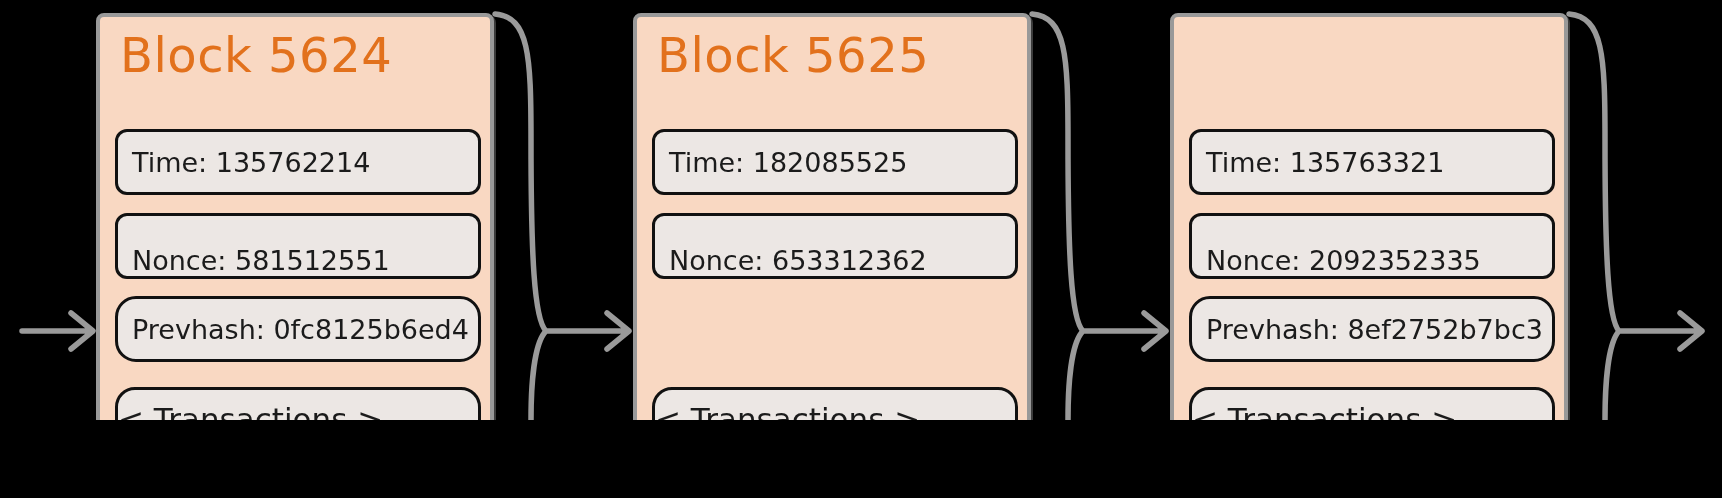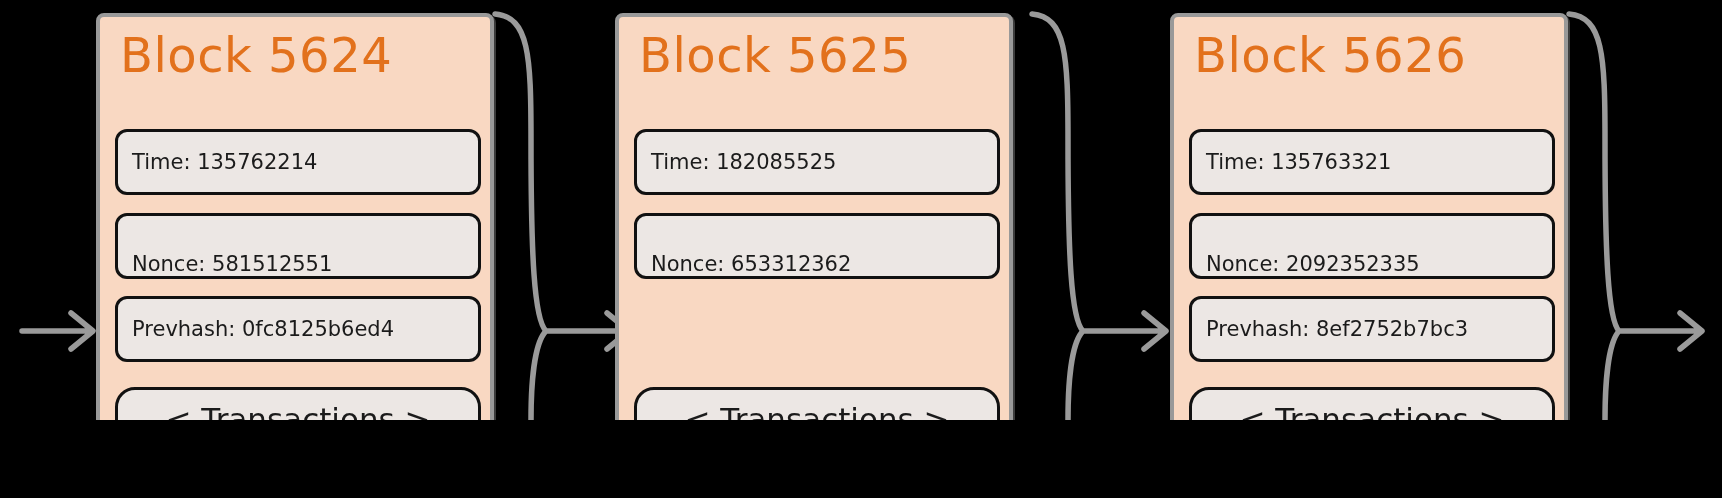--- a/index.html
+++ b/index.html
@@ -49,28 +49,28 @@
     position:absolute;
     left:15px;
     width:366px;height:66px;
     background:var(--field-fill,#ece7e4);
     border:3.5px solid var(--field-border,#111111);
     border-radius:12px;
     box-sizing:border-box;
     display:flex;
     align-items:center;
     padding:0 14px;
-    font-size:21px;
+    font-size:27px;
     color:var(--field-text,#1b1b1b);
     white-space:nowrap;
   }
   .f-time{top:112px;}
   .f-nonce{top:196px;align-items:flex-end;}
-  .f-prevhash{top:279px;}
-  .f-tx{top:370px;height:64px;justify-content:center;font-size:31px;padding:0;border-radius:20px;}
+  .f-prevhash{top:279px;border-radius:21px;}
+  .f-tx{top:370px;height:64px;justify-content:flex-start;font-size:31px;padding:0;border-radius:20px;}
 </style>
 </head>
 <body>
 
 <div class="stage">
 
   <svg class="links" width="1722" height="498" viewBox="0 0 1722 498" aria-hidden="true">
     <path d="M22,331 H91 M71,313 L93,331 L71,349"></path>
     <path d="M495,14 C529,17 531,55 531,140 C531,255 534,319 546,331 C534,343 531,385 531,420 C531,450 529,458 495,461 M546,331 H627 M607,313 L629,331 L607,349"></path>
     <path d="M1032,14 C1066,17 1068,55 1068,140 C1068,255 1071,319 1083,331 C1071,343 1068,385 1068,420 C1068,450 1066,458 1032,461 M1083,331 H1164 M1144,313 L1166,331 L1144,349"></path>
@@ -86,35 +86,34 @@
       <span>Nonce: 581512551</span>
     </div>
     <div class="field f-prevhash">
       <span>Prevhash: 0fc8125b6ed4</span>
     </div>
     <div class="field f-tx">
       <span>&lt; Transactions &gt;</span>
     </div>
   </section>
 
-  <section class="block" style="left:615px">
+  <section class="block" style="left:633px">
     <h2 class="block-title">Block 5625</h2>
     <div class="field f-time">
       <span>Time: 182085525</span>
     </div>
     <div class="field f-nonce">
       <span>Nonce: 653312362</span>
     </div>
     <div class="field f-tx">
       <span>&lt; Transactions &gt;</span>
     </div>
   </section>
 
   <section class="block" style="left:1170px">
-    <h2 class="block-title">Block 5626</h2>
     <div class="field f-time">
       <span>Time: 135763321</span>
     </div>
     <div class="field f-nonce">
       <span>Nonce: 2092352335</span>
     </div>
     <div class="field f-prevhash">
       <span>Prevhash: 8ef2752b7bc3</span>
     </div>
     <div class="field f-tx">

